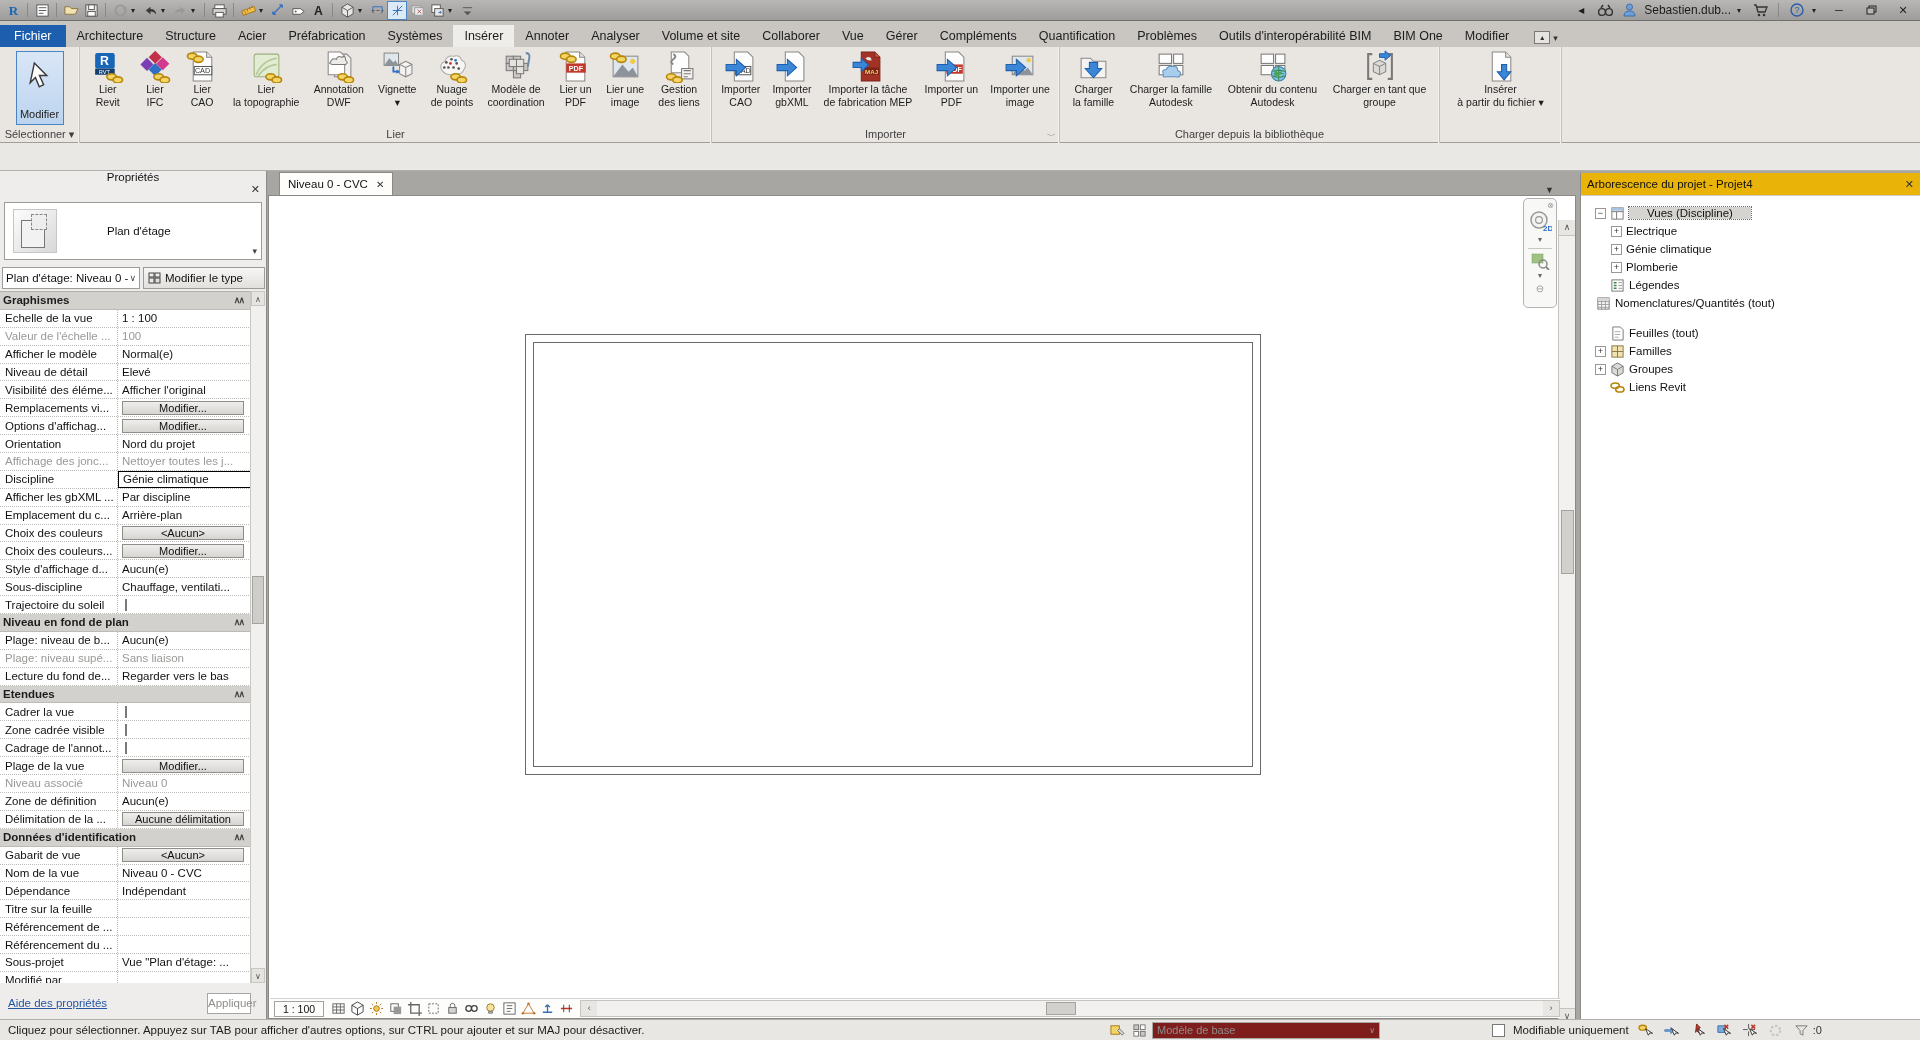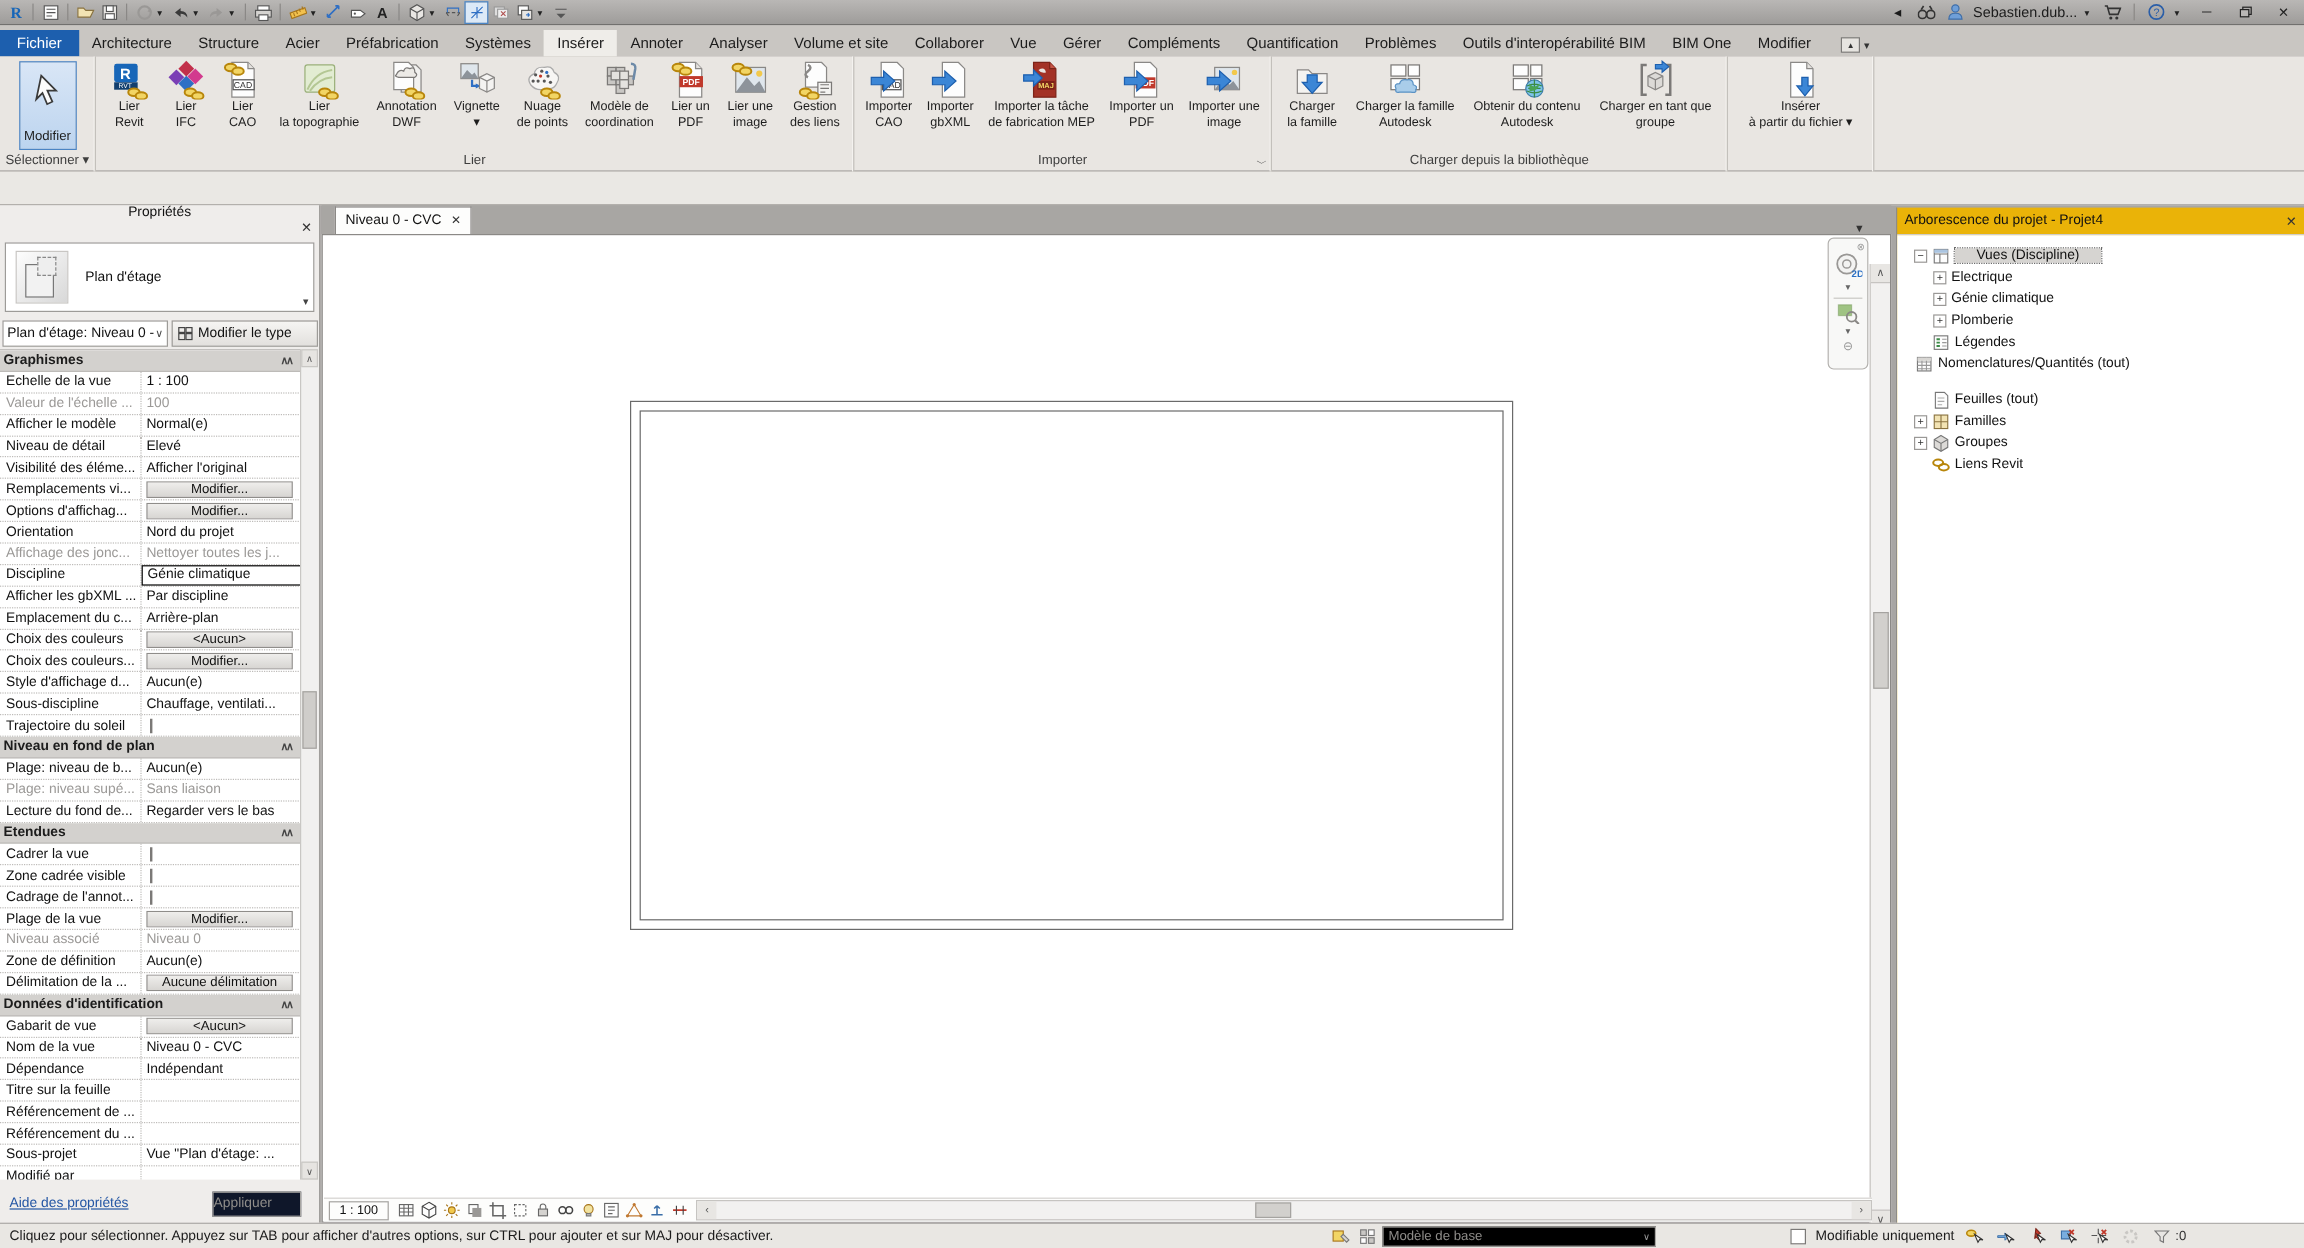--- a/index.html
+++ b/index.html
@@ -38,21 +38,21 @@
   #btn-modifier .cap { font-size:11px; color:#1d1d1d; }
   .launcher { position:absolute; right:3px; top:2px; font-size:9px; color:#555; }
 
   
   #optionsbar { position:absolute; top:143px; left:0; width:1920px; height:28px; background:#eae8e4; border-bottom:1px solid #b3b0ac; }
 
   
   #props { position:absolute; top:171px; left:0; width:267px; height:848px; background:#efedeb; border-right:1px solid #8d8b88; font-size:11.5px; }
   #props-header { height:24px; display:flex; align-items:center; padding:0 6px; color:#111;flex-direction:column; }
   #props-header .x { margin-left:auto; font-size:11px; color:#333; }
-  #type-selector { position:absolute; top:31px; left:4px; width:258px; height:58px; background:#fff; border:1px solid #9d9b98; display:flex; align-items:center; }
+  #type-selector { position:absolute; top:31px; left:4px; width:258px; height:58px; background:#fff; border:1px solid #9d9b98; display:flex; align-items:center;gap:36px; }
   #type-selector .thumb { width:44px; height:44px; margin:0 14px 0 8px; border:1px solid #c8c6c3; position:relative; background:linear-gradient(135deg,#fdfdfd,#d8d8d8); }
   #type-selector .thumb:before { content:""; position:absolute; left:7px; top:10px; width:22px; height:26px; border:1px solid #777; background:#f2f2f2; }
   #type-selector .thumb:after { content:""; position:absolute; left:17px; top:4px; width:14px; height:14px; border:1px dashed #888; background:#eee; }
   #type-selector .tname { color:#111; }
   #type-selector .arr { position:absolute; right:4px; bottom:3px; font-size:9px; color:#444; }
   #type-row { position:absolute; top:96px; left:2px; width:263px; height:22px; display:flex; gap:3px; }
   #type-combo { width:138px; border:1px solid #9d9b98; background:#fff; display:flex; align-items:center; padding:0 3px; color:#111; }
   #type-combo .arr { margin-left:auto; font-size:9px; color:#444; }
   #modify-type { flex:1; border:1px solid #9d9b98; background:linear-gradient(#f6f5f3,#e2e0dd); display:flex; align-items:center; gap:4px; padding:0 4px; color:#111; }
   #ptable { position:absolute; top:120px; left:0; width:251px; height:692px; overflow:hidden; background:#fff; border-top:1px solid #b3b1ae; }
@@ -64,21 +64,21 @@
   .psec .chev { margin-left:auto; margin-right:8px; font-size:9px; color:#444; letter-spacing:-2px; }
   .pbtn { width:96%; height:14px; border:1px solid #8f8d8a; background:linear-gradient(#efeeec,#d7d5d2); font-size:11px; text-align:center; line-height:13px; color:#111; }
   .pchk { width:12px; height:12px; border:1px solid #7b7977; background:#fff; margin-left:3px; }
   .pv.active-cell { border:1px solid #000; align-self:stretch; display:flex; align-items:center; }
   #props-scroll { position:absolute; top:120px; right:1px; width:15px; height:692px; background:#f1f0ef; border-left:1px solid #c9c7c4; font-size:8px; color:#555; }
   #props-scroll .sarr { height:15px; text-align:center; line-height:15px; background:#e6e4e1; border:1px solid #c9c7c4; }
   #props-scroll .sarr.down { position:absolute; bottom:0; left:0; right:0; }
   #props-scroll .sthumb { position:absolute; top:285px; left:1px; width:12px; height:48px; background:#cfcdca; border:1px solid #a5a3a0; }
   #props-bottom { position:absolute; bottom:4px; left:0; width:267px; height:24px; display:flex; align-items:center; padding:0 8px; }
   #help-link { color:#2456a4; text-decoration:underline; }
-  #apply-btn { margin-left:auto; margin-right:8px; width:74px; height:21px; border:1px solid #a7a5a2; background:#0f172a; color:#8f8d8a; font-size:11.5px; text-align:left; line-height:19px; }
+  #apply-btn { margin-left:auto; margin-right:8px; width:44px; height:21px; border:1px solid #a7a5a2; background:#ffffff; color:#8f8d8a; font-size:11.5px; text-align:left; line-height:19px; }
 
   
   #canvasArea { position:absolute; top:171px; left:268px; width:1308px; height:848px; background:#a8a6a3; }
   #viewtabs { height:24px; display:flex; align-items:flex-end; }
   #viewtab { margin-left:11px; height:23px; background:#fdfdfc; border:1px solid #8b8986; border-bottom:none; display:flex; align-items:center; gap:8px; padding:0 8px; font-size:11.5px; color:#111; }
   #viewtab .x { font-size:10px; color:#333; }
   #tab-overflow { margin-left:auto; margin-right:22px; font-size:9px; color:#333; }
   #canvas { position:absolute; top:24px; left:0; width:1308px; height:824px; background:#fff; border:1px solid #8b8986; }
   #crop-outer { position:absolute; left:256px; top:138px; width:736px; height:441px; border:1px solid #6a6a6a; }
   #crop-inner { position:absolute; left:7px; top:7px; right:7px; bottom:7px; border:1px solid #6a6a6a; }
@@ -109,21 +109,21 @@
   .titem { height:18px; display:flex; align-items:center; color:#111; white-space:nowrap; }
   .texp { width:11px; height:11px; border:1px solid #9a9896; background:#fff; font-size:9px; line-height:9px; text-align:center; color:#333; margin-right:4px; flex:none; }
   .texp.none { border:none; background:transparent; }
   .ticon { width:15px; height:13px; margin-right:4px; flex:none; display:flex; align-items:center; }
   .tlabel.sel { background:#d6d4d1; outline:1px dotted #6b6b6b; padding:0 18px; }
 
   
   #statusbar { position:absolute; top:1019px; left:0; width:1920px; height:21px; background:#e9e7e3; border-top:1px solid #b2b0ad; display:flex; align-items:center; font-size:11.5px; color:#1b1b1b; }
   #status-text { padding-left:8px; }
   #status-mid { position:absolute; left:1108px; display:flex; align-items:center; gap:4px; }
-  #base-model { width:228px; height:17px; border:1px solid #aaa8a5; background:#000000; color:#8f8d8a; display:flex; align-items:center; padding:0 4px; font-size:11px; }
+  #base-model { width:228px; height:17px; border:1px solid #aaa8a5; background:#7f1d1d; color:#8f8d8a; display:flex; align-items:center; padding:0 4px; font-size:11px; }
   #base-model .arr { margin-left:auto; font-size:8px; color:#999; }
   #status-right { position:absolute; left:1492px; display:flex; align-items:center; gap:8px; }
   #editable-chk { width:13px; height:13px; border:1px solid #7b7977; background:#fff; }
   .sic { width:18px; height:16px; display:flex; align-items:center; justify-content:center; }
   #filter-count { font-size:11px; color:#333; margin-left:-6px; }
 </style>
 </head>
 <body>
 
 <div id="titlebar">

